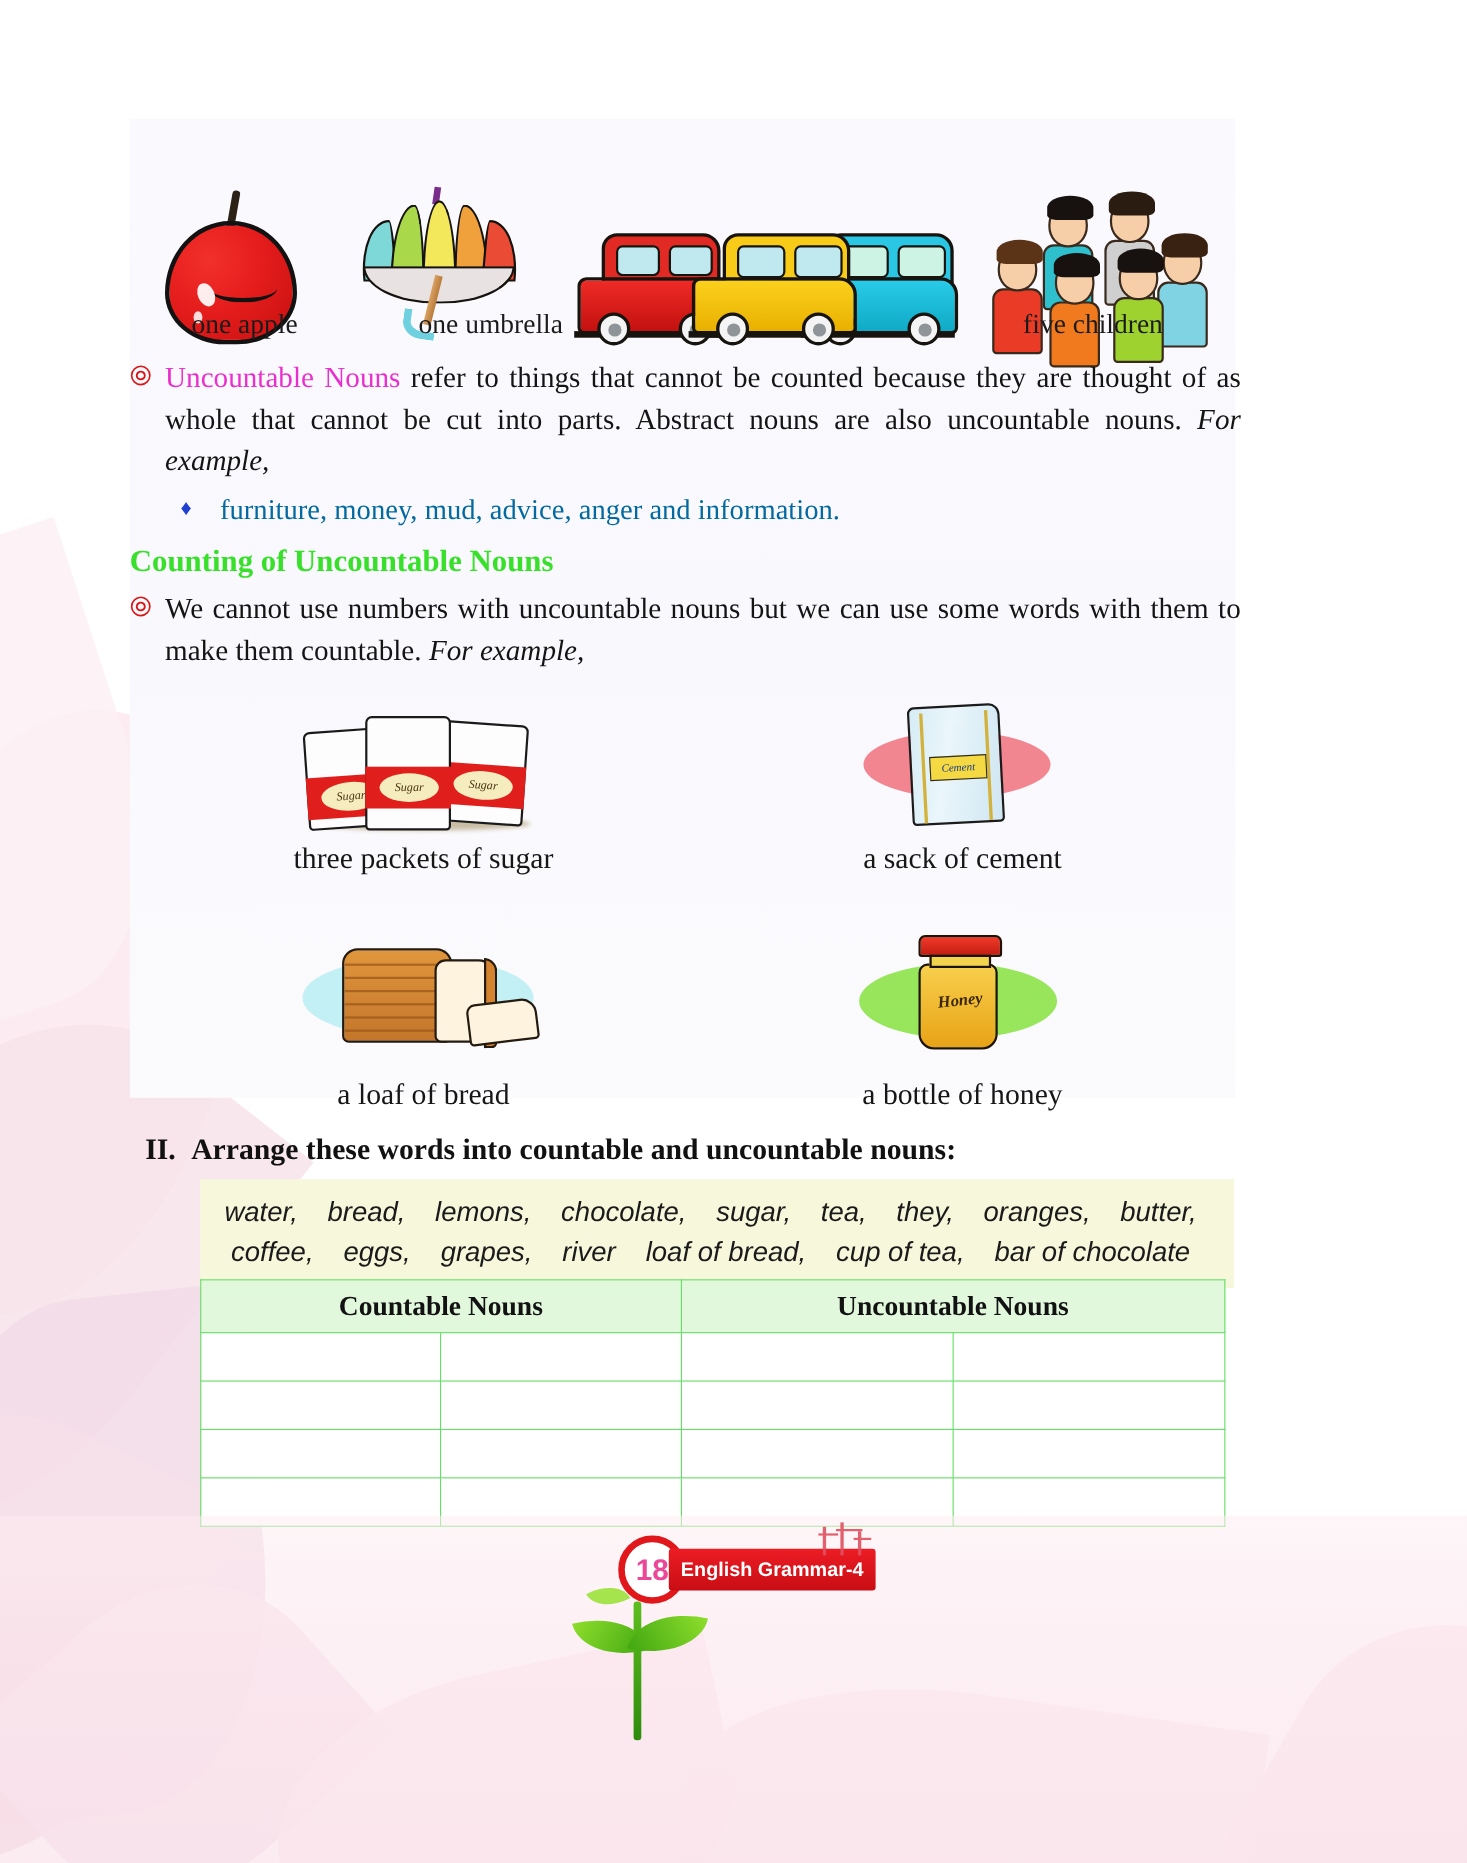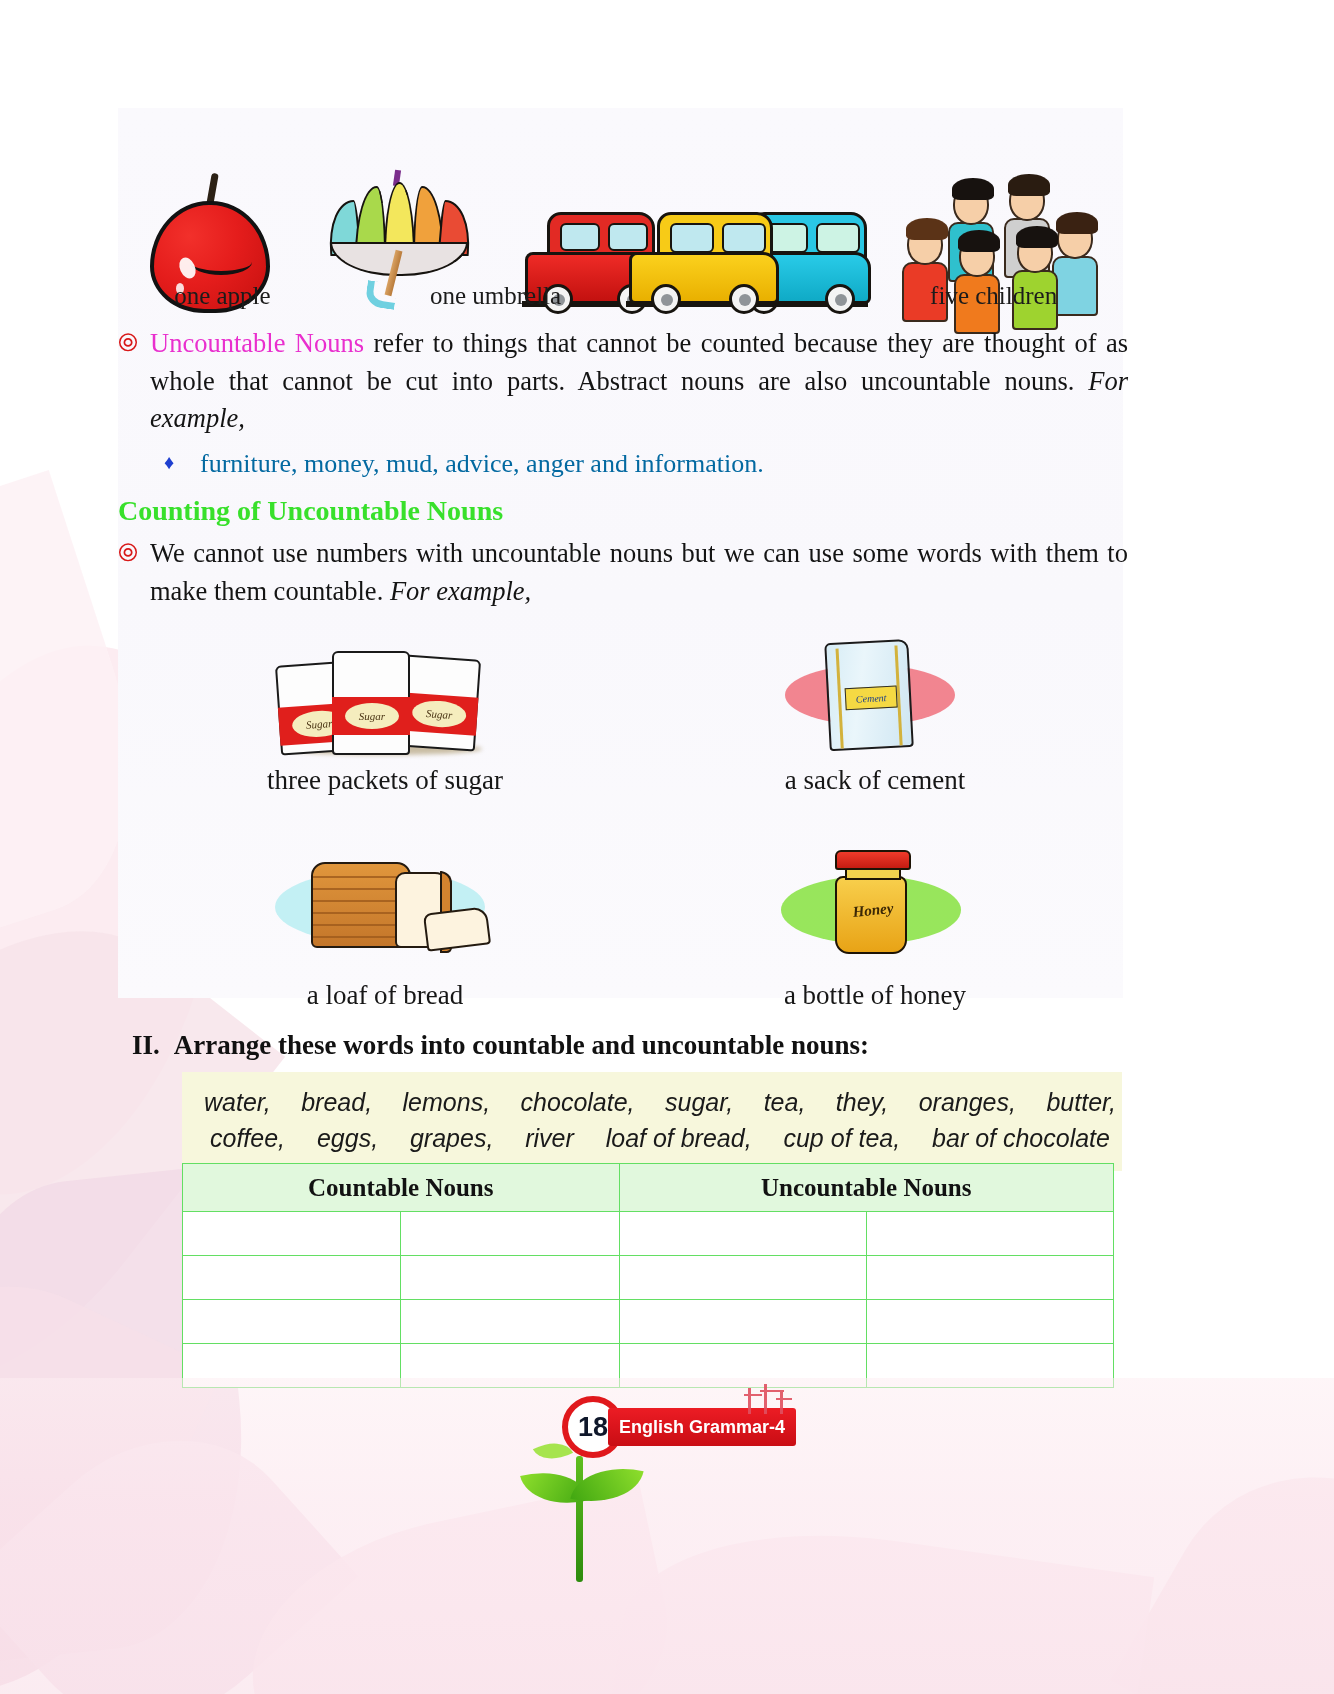--- a/index.html
+++ b/index.html
@@ -42,21 +42,21 @@
   .pic-cell { display:flex; flex-direction:column; align-items:center; }
   .pic-art  { height:155px; display:flex; align-items:flex-end; justify-content:center; }
 
   .caption-row {
     position:absolute; left:118px; top:282px; width:1005px;
     display:flex; justify-content:space-around;
     font-size:25px; color:#1b1b1b;
   }
   .cap { text-align:center; }
   .cap.apple   { width:200px; }
-  .cap.umbrella{ width:230px;text-align:right; }
+  .cap.umbrella{ width:230px; }
   .cap.cars    { width:290px; }
   .cap.children{ width:250px; }
 
   
   .apple-wrap { position:relative; width:135px; height:150px; }
   .apple-body {
     position:absolute; left:8px; top:34px; width:120px; height:112px;
     background: radial-gradient(circle at 32% 30%, #f2302b 0%, #e51d1c 45%, #c5100f 100%);
     border: 4px solid #121212;
     border-radius: 52% 52% 48% 48% / 62% 62% 44% 44%;
@@ -244,21 +244,21 @@
   
   .exercise-head {
     position:absolute; left:132px; top:1030px; width:1000px;
     font-size:27px; font-weight:bold; color:#111;
     display:flex; gap:14px;
   }
   .ex-num { flex:0 0 auto; }
 
   .wordbank {
     position:absolute; left:182px; top:1072px; width:940px;
-    background:#f7f7dc; padding:12px 6px 14px 22px;
+    background:#f7f7dc; padding:12px 34px 14px 22px;
   }
   .wb-line {
     display:flex; justify-content:space-between;
     font-size:25px; font-style:italic; color:#1a1a1a;
     line-height:1.45; font-family:"Liberation Sans", sans-serif;
   }
   .wb-line.l2 { padding:0 6px; }
   .wb-word { white-space:nowrap; }
 
   .answer-table {
@@ -288,21 +288,21 @@
   .leafR { position:absolute; left:54px; top:58px; width:66px; height:42px;
            background:linear-gradient(225deg,#8ede2c,#41a711); border-radius:100% 0 100% 0;
            transform:rotate(12deg); }
   .leafS { position:absolute; left:16px; top:34px; width:34px; height:22px;
            background:#9ce23c; border-radius:0 100% 0 100%; transform:rotate(-28deg); opacity:.9; }
 
   .page-badge {
     position:absolute; left:562px; top:18px; width:62px; height:62px;
     border-radius:50%; background:#ffffff; border:6px solid #e0181c;
     display:flex; align-items:center; justify-content:center;
-    font-size:27px; font-weight:bold; color:#0f172a;
+    font-size:27px; font-weight:bold; color:#ec4899;
     font-family:"Liberation Sans", sans-serif;
   }
   .book-ribbon {
     position:absolute; left:608px; top:30px; width:188px; height:38px;
     background:linear-gradient(180deg,#ec1c24,#c90d14);
     display:flex; align-items:center; justify-content:center;
     color:#ffffff; font-size:18px; font-weight:bold;
     font-family:"Liberation Sans", sans-serif;
     border-radius:3px 3px 3px 3px;
   }

